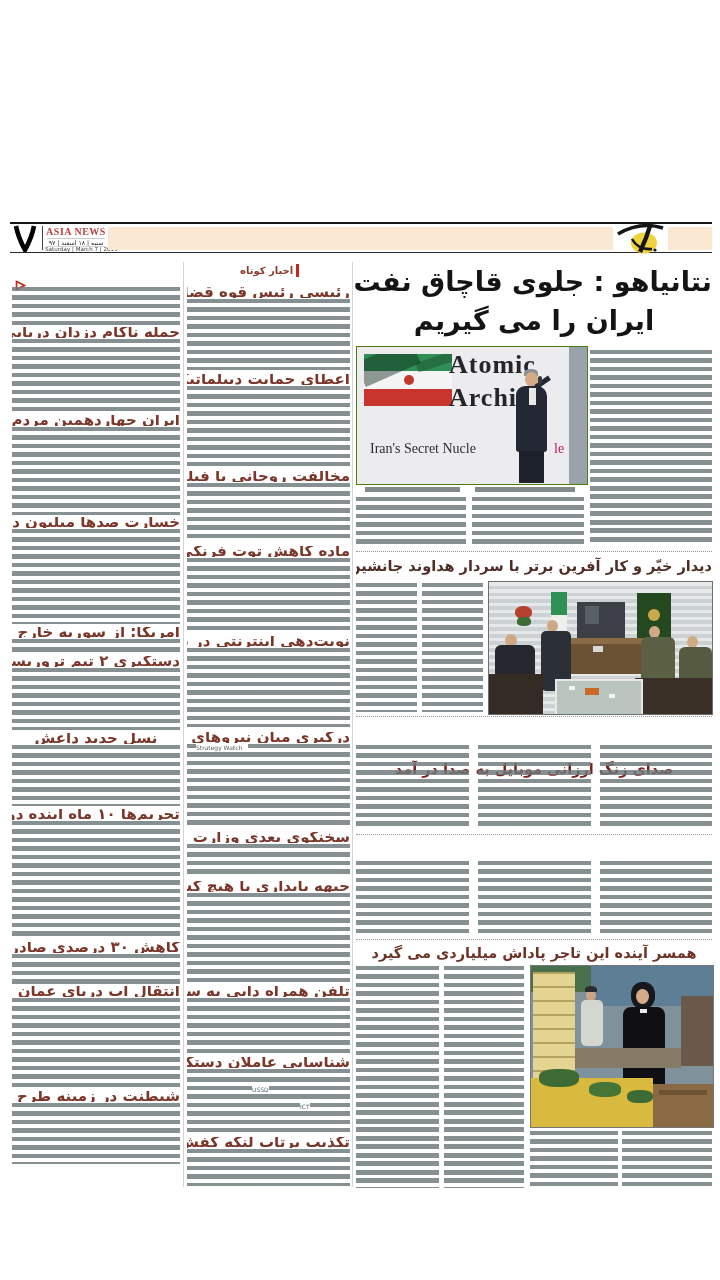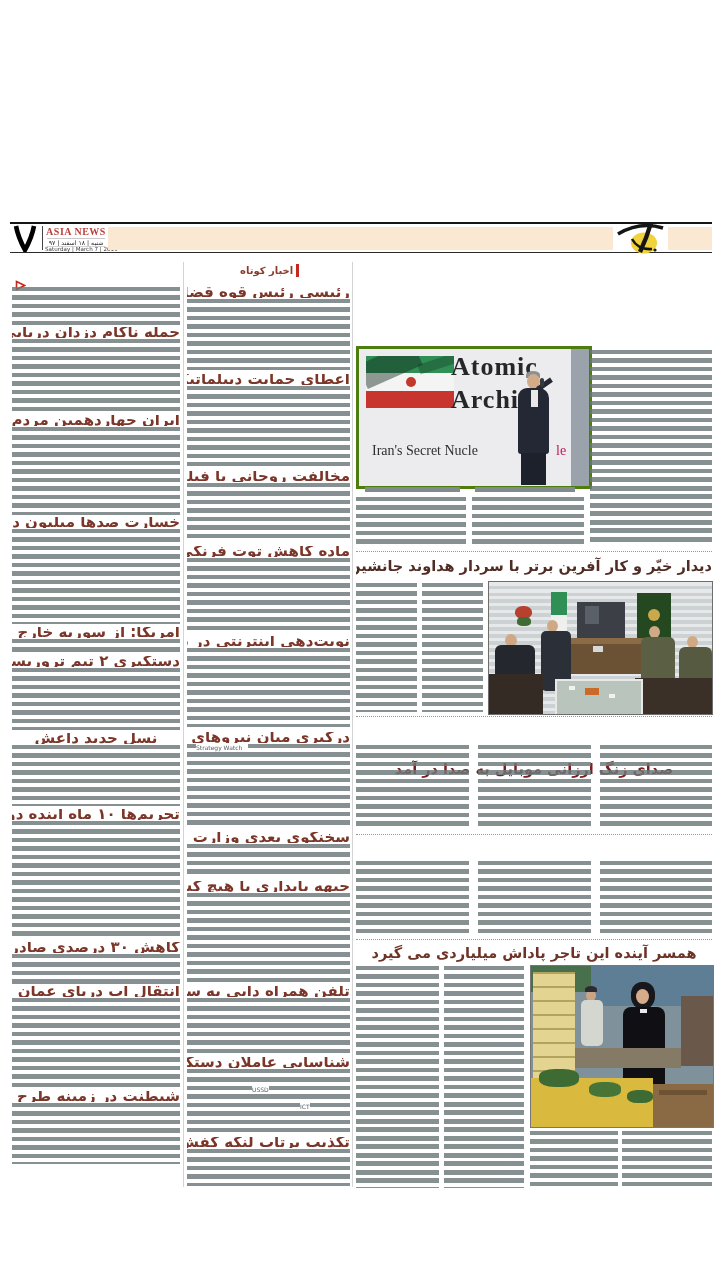--- a/index.html
+++ b/index.html
@@ -131,22 +131,26 @@
   <div class="greek" style="left:187px;top:998px;width:163px;height:55px;"></div>
 
   <div class="sub" style="left:187px;top:1057px;width:163px;">شناسایی عاملان دستکاری نظرات مردم</div>
   <div class="greek" style="left:187px;top:1069px;width:163px;height:63px;"></div>
   <div class="abs" style="left:252px;top:1086px;font-size:6px;color:#556062;background:#fff;white-space:nowrap;">USSD</div>
   <div class="abs" style="left:300px;top:1103px;font-size:6px;color:#556062;background:#fff;white-space:nowrap;">ICT</div>
 
   <div class="sub" style="left:187px;top:1137px;width:163px;">تکذیب پرتاب لنگه کفش به رئیس جمهور</div>
   <div class="greek" style="left:187px;top:1149px;width:163px;height:37px;"></div>
 
-
-  <div class="abs" style="left:356px;top:346px;width:230px;height:137px;background:#ececee;border:3px solid #4d7c0f;overflow:hidden;">
+  <div class="abs" style="left:356px;top:263px;width:356px;font-size:27px;line-height:37px;font-weight:bold;
+              color:#141414;text-align:center;direction:rtl;white-space:nowrap;">نتانیاهو : جلوی قاچاق نفت</div>
+  <div class="abs" style="left:356px;top:302px;width:356px;font-size:27px;line-height:37px;font-weight:bold;
+              color:#141414;text-align:center;direction:rtl;white-space:nowrap;">ایران را می گیریم</div>
+
+  <div class="abs" style="left:356px;top:346px;width:230px;height:137px;background:#ececee;border:1px solid #4d7c0f;overflow:hidden;">
     <div class="abs" style="left:212px;top:0;width:18px;height:137px;background:#9aa2ab;"></div>
     <div class="abs" style="left:7px;top:7px;width:88px;height:52px;overflow:hidden;">
       <div style="height:17px;background:#2f8f55;"></div>
       <div style="height:18px;background:#f4f4f4;position:relative;">
         <div style="position:absolute;left:40px;top:4px;width:10px;height:10px;background:#c0392b;border-radius:50%;"></div>
       </div>
       <div style="height:17px;background:#c8352e;"></div>
       <div class="abs" style="left:-6px;top:-4px;width:60px;height:26px;background:rgba(18,40,28,.45);transform:rotate(-24deg);"></div>
       <div class="abs" style="left:52px;top:2px;width:44px;height:10px;background:rgba(18,40,28,.3);transform:rotate(-18deg);"></div>
     </div>

